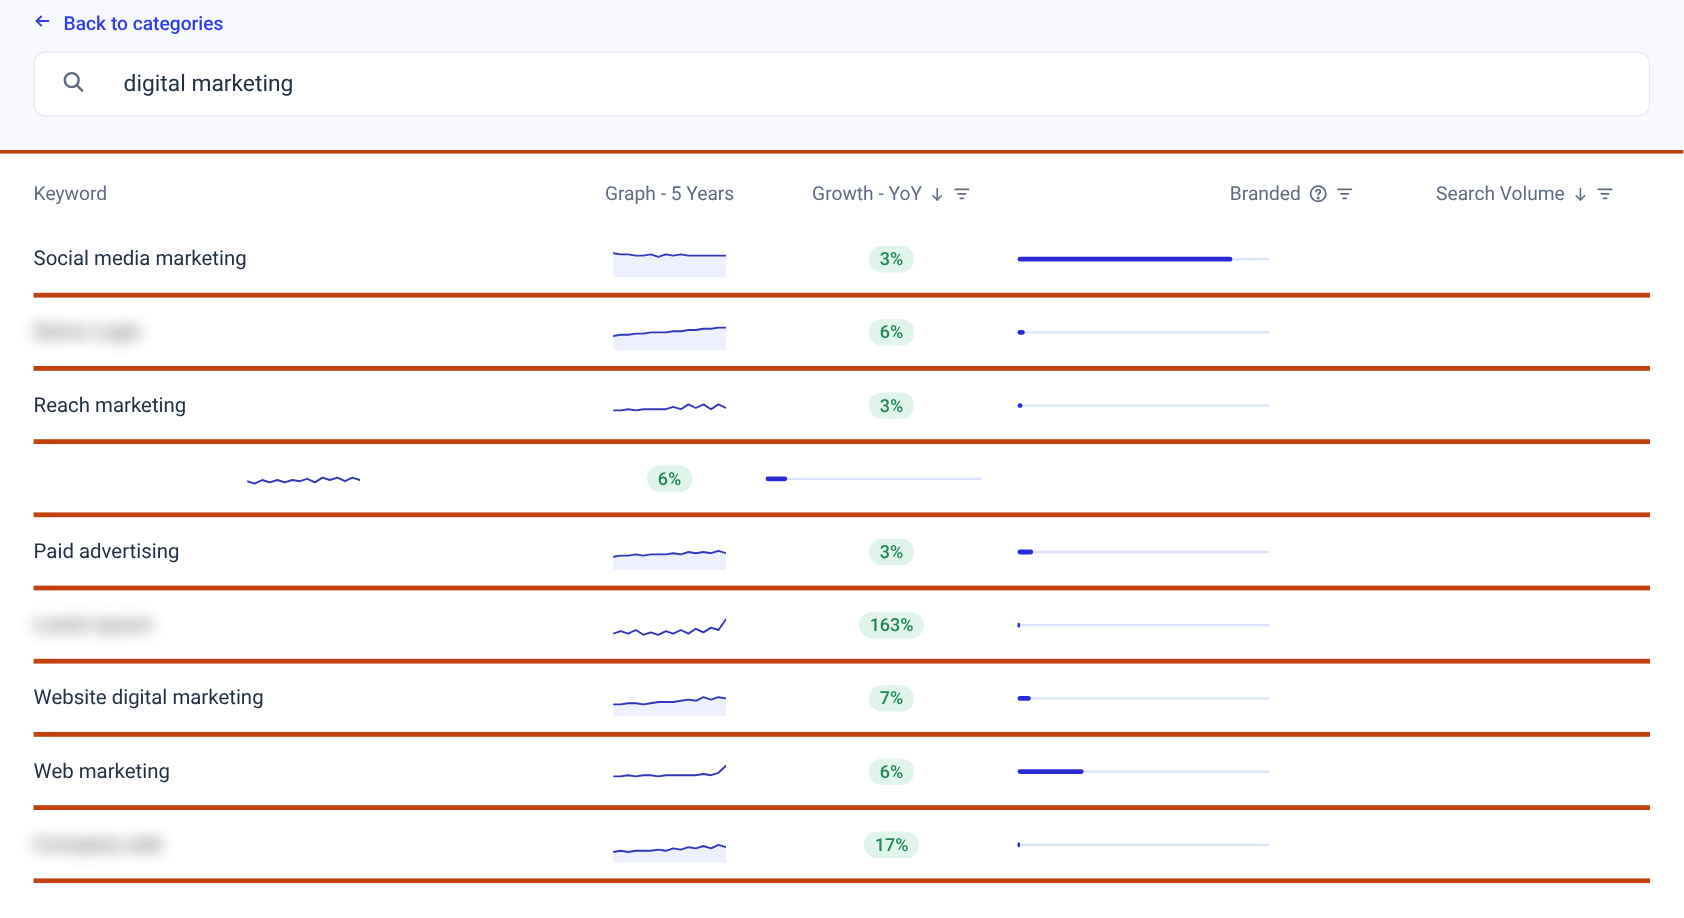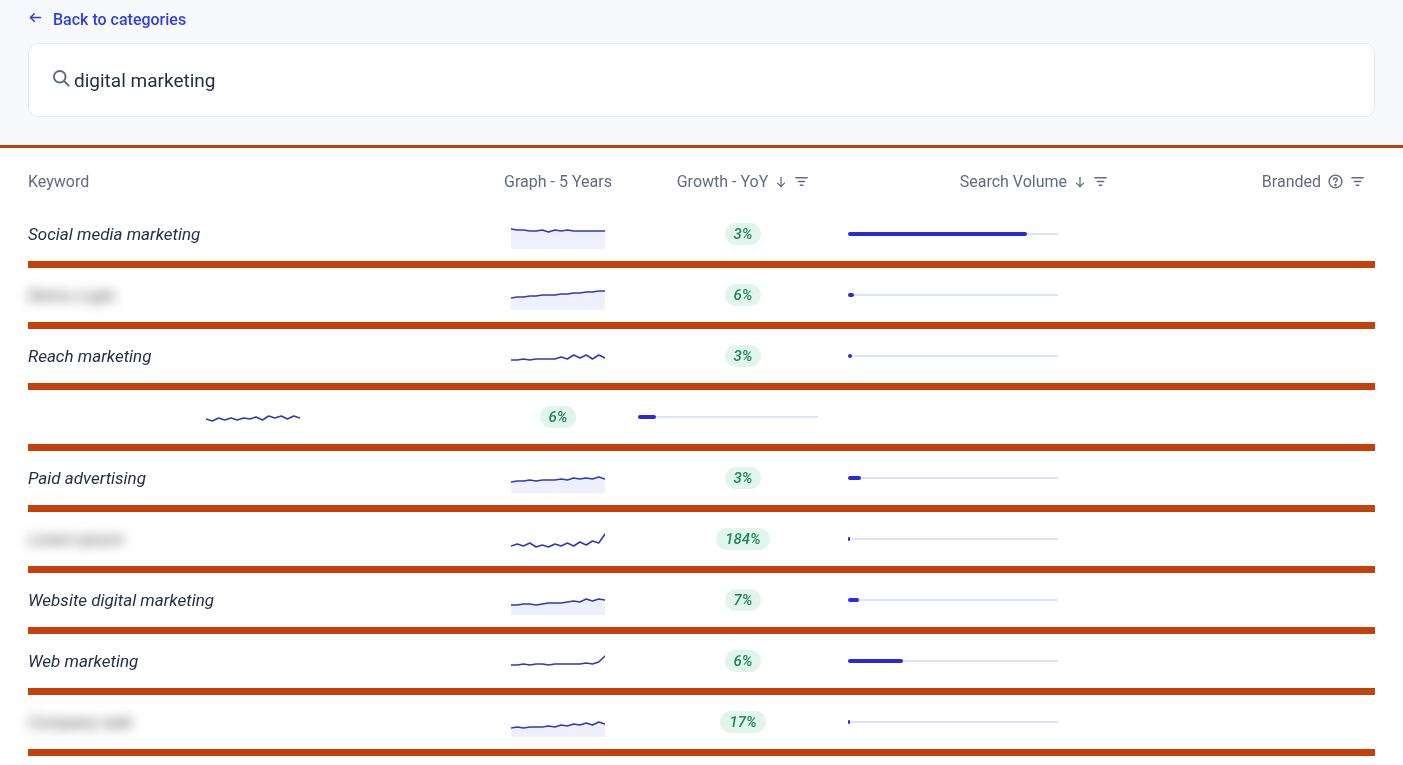--- a/index.html
+++ b/index.html
@@ -24,23 +24,23 @@
       font-weight: 500;
       cursor: pointer;
       text-decoration: none;
     }
     .back-link svg { stroke: #2f3fe8; }
     .search-bar {
       background: #ffffff;
       border: 1px solid #e4e8f2;
       border-radius: 10px;
       display: flex;
-      align-items: center;
-      padding: 24px 22px;
-      gap: 3px;
+      align-items: flex-start;
+      padding: 14px 22px;
+      gap: 32px;
     }
     .search-bar svg { flex-shrink: 0; }
     .search-input {
       border: none;
       outline: none;
       font-size: 19px;
       color: #223046;
       width: 100%;
       background: transparent;
       font-family: inherit;
@@ -63,22 +63,21 @@
     }
     .th.center { justify-content: center; }
     .th.volume { justify-content: flex-end; padding-right: 30px; }
     .th.branded { justify-content: flex-end; padding-right: 10px; }
     .sort-arrow svg, .filter-ic svg, .help-ic svg { display: block; }
     .row {
       display: grid;
       grid-template-columns: 450px 160px 210px 290px 1fr;
       align-items: center;
       min-height: 61px;
-      border-bottom: 7px solid #c2410c;
-      font-style: italic;
+      border-bottom: 4px solid #c2410c;
     }
     .kw {
       font-size: 17px;
       color: #223046;
     }
     .kw.blurred {
       filter: blur(6px);
       color: #4a4a4a;
       user-select: none;
     }
@@ -154,53 +153,53 @@
           </svg>
       </span>
       <span class="filter-ic">
         <svg width="15" height="15" viewBox="0 0 24 24" fill="none" stroke="#5f6b82" stroke-width="2.4" stroke-linecap="round">
             <line x1="3" y1="6" x2="21" y2="6"></line>
             <line x1="7" y1="12" x2="17" y2="12"></line>
             <line x1="10" y1="18" x2="14" y2="18"></line>
           </svg>
       </span>
     </div>
-    <div class="th volume">
-      <span>Search Volume</span>
-      <span class="sort-arrow">
-        <svg width="14" height="14" viewBox="0 0 24 24" fill="none" stroke="#5f6b82" stroke-width="2.2" stroke-linecap="round">
-            <line x1="12" y1="4" x2="12" y2="20"></line>
-            <polyline points="6 14 12 20 18 14"></polyline>
-          </svg>
-      </span>
-      <span class="filter-ic">
-        <svg width="15" height="15" viewBox="0 0 24 24" fill="none" stroke="#5f6b82" stroke-width="2.4" stroke-linecap="round">
-            <line x1="3" y1="6" x2="21" y2="6"></line>
-            <line x1="7" y1="12" x2="17" y2="12"></line>
-            <line x1="10" y1="18" x2="14" y2="18"></line>
-          </svg>
-      </span>
-    </div>
     <div class="th branded">
       <span>Branded</span>
       <span class="help-ic">
         <svg width="17" height="17" viewBox="0 0 24 24" fill="none" stroke="#5f6b82" stroke-width="2">
             <circle cx="12" cy="12" r="9"></circle>
             <path d="M9.5 9.5a2.5 2.5 0 0 1 5 0c0 1.6-2.5 2-2.5 3.5" stroke-linecap="round"></path>
             <circle cx="12" cy="17" r="0.8" fill="#5f6b82"></circle>
           </svg>
       </span>
       <span class="filter-ic">
         <svg width="15" height="15" viewBox="0 0 24 24" fill="none" stroke="#5f6b82" stroke-width="2.4" stroke-linecap="round">
             <line x1="3" y1="6" x2="21" y2="6"></line>
             <line x1="7" y1="12" x2="17" y2="12"></line>
             <line x1="10" y1="18" x2="14" y2="18"></line>
           </svg>
       </span>
     </div>
+    <div class="th volume">
+      <span>Search Volume</span>
+      <span class="sort-arrow">
+        <svg width="14" height="14" viewBox="0 0 24 24" fill="none" stroke="#5f6b82" stroke-width="2.2" stroke-linecap="round">
+            <line x1="12" y1="4" x2="12" y2="20"></line>
+            <polyline points="6 14 12 20 18 14"></polyline>
+          </svg>
+      </span>
+      <span class="filter-ic">
+        <svg width="15" height="15" viewBox="0 0 24 24" fill="none" stroke="#5f6b82" stroke-width="2.4" stroke-linecap="round">
+            <line x1="3" y1="6" x2="21" y2="6"></line>
+            <line x1="7" y1="12" x2="17" y2="12"></line>
+            <line x1="10" y1="18" x2="14" y2="18"></line>
+          </svg>
+      </span>
+    </div>
   </div>
 
   <div id="rows-container">
       <div class="row">
         <div class="kw">Social media marketing</div>
         <div class="spark-wrap">
           <svg class="sparkline" viewBox="0 0 94 30" preserveAspectRatio="none">
             <path d="M0.0 10.0 L6.3 11.0 L12.5 11.0 L18.8 12.0 L25.1 12.0 L31.3 11.0 L37.6 13.0 L43.9 11.0 L50.1 12.0 L56.4 11.0 L62.7 12.0 L68.9 12.0 L75.2 12.0 L81.5 12.0 L87.7 12.0 L94.0 12.0 L94 30 L0 30 Z" fill="#eef1fd" stroke="none"></path>
             <path d="M0.0 10.0 L6.3 11.0 L12.5 11.0 L18.8 12.0 L25.1 12.0 L31.3 11.0 L37.6 13.0 L43.9 11.0 L50.1 12.0 L56.4 11.0 L62.7 12.0 L68.9 12.0 L75.2 12.0 L81.5 12.0 L87.7 12.0 L94.0 12.0" fill="none" stroke="#3139b8" stroke-width="1.6" stroke-linejoin="round" stroke-linecap="round"></path>
           </svg>
@@ -285,21 +284,21 @@
         <div></div>
       </div>
       <div class="row">
         <div class="kw blurred">Lorem ipsum</div>
         <div class="spark-wrap">
           <svg class="sparkline" viewBox="0 0 94 30" preserveAspectRatio="none">
             <path d="M0.0 22.0 L6.3 20.0 L12.5 22.0 L18.8 19.0 L25.1 23.0 L31.3 21.0 L37.6 23.0 L43.9 20.0 L50.1 22.0 L56.4 19.0 L62.7 22.0 L68.9 18.0 L75.2 21.0 L81.5 17.0 L87.7 19.0 L94.0 10.0" fill="none" stroke="#3139b8" stroke-width="1.6" stroke-linejoin="round" stroke-linecap="round"></path>
           </svg>
         </div>
         <div class="growth-cell">
-          <span class="growth-badge">184%</span>
+          <span class="growth-badge">163%</span>
         </div>
         <div class="volume-cell">
           <div class="volume-bar-bg">
             <div class="volume-bar-fg" style="width: 1%;"></div>
           </div>
         </div>
         <div></div>
       </div>
       <div class="row">
         <div class="kw">Website digital marketing</div>

